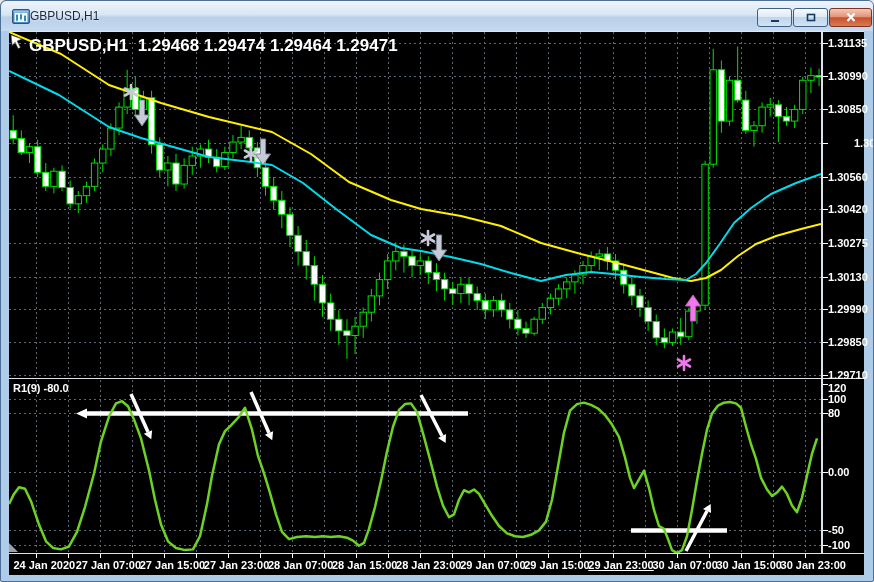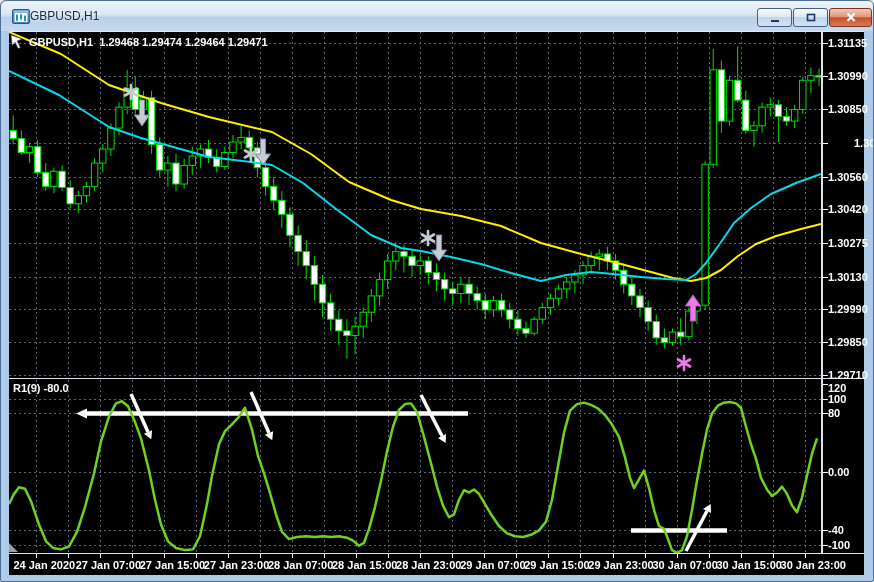--- a/index.html
+++ b/index.html
@@ -20,21 +20,21 @@
     width:35px;height:19px;border:1px solid #41607f;border-radius:3px;
     background:linear-gradient(#f6fafd,#dfeaf5 45%,#c0d6ec 50%,#d2e3f4 100%);
     display:flex;align-items:center;justify-content:center;padding:0;cursor:default;
   }
   .wbtn.close{width:43px;background:linear-gradient(#f3c9b8,#e39479 45%,#c6512f 52%,#d97b52 100%);border-color:#7e3222;}
   .client{
     position:absolute;left:8px;top:30px;width:855px;height:544px;
     background:#000;border-top:1px solid #dfe7ef;
   }
   .abs{position:absolute;}
-  .chart-text1{left:20px;top:4px;font-size:11px;font-weight:bold;color:#fff;white-space:pre;}
+  .chart-text1{left:20px;top:4px;font-size:17px;font-weight:bold;color:#fff;white-space:pre;}
   .chart-text2{left:3px;top:17px;font-size:11px;color:#d2d6da;white-space:pre;}
   .ind-label{left:4px;top:350px;font-size:11px;font-weight:bold;color:#fff;}
   .axlabel{position:absolute;left:5px;font-size:11px;font-weight:bold;color:#fff;white-space:nowrap;}
   .tlabel{position:absolute;top:5px;transform:translateX(-50%);font-size:11px;font-weight:bold;color:#fff;white-space:nowrap;}
   #price-axis{position:absolute;left:814px;top:0;width:41px;height:522px;}
   #time-axis{position:absolute;left:8px;top:522px;width:812px;height:22px;}
   svg{display:block;}
 </style>
 </head>
 <body>
@@ -459,32 +459,32 @@
         <div class="axlabel" style="top: 171.166px;">1.30420</div>
         <div class="axlabel" style="top: 204.966px;">1.30275</div>
         <div class="axlabel" style="top: 238.766px;">1.30130</div>
         <div class="axlabel" style="top: 271.399px;">1.29990</div>
         <div class="axlabel" style="top: 304.034px;">1.29850</div>
         <div class="axlabel" style="top: 336.668px;">1.29710</div>
         <div class="axlabel" style="top: 350px;">120</div>
         <div class="axlabel" style="top: 360.5px;">100</div>
         <div class="axlabel" style="top: 375.1px;">80</div>
         <div class="axlabel" style="top: 433.5px;">0.00</div>
-        <div class="axlabel" style="top: 491.9px;">-40</div>
+        <div class="axlabel" style="top: 491.9px;">-50</div>
         <div class="axlabel" style="top: 506.5px;">-100</div>
       </div>
     <div id="time-axis">
         <div class="tlabel" style="left: 27.3px;">24 Jan 2020</div>
         <div class="tlabel" style="left: 91.38px;">27 Jan 07:00</div>
         <div class="tlabel" style="left: 155.46px;">27 Jan 15:00</div>
         <div class="tlabel" style="left: 219.54px;">27 Jan 23:00</div>
         <div class="tlabel" style="left: 283.62px;">28 Jan 07:00</div>
         <div class="tlabel" style="left: 347.7px;">28 Jan 15:00</div>
         <div class="tlabel" style="left: 411.78px;">28 Jan 23:00</div>
         <div class="tlabel" style="left: 475.86px;">29 Jan 07:00</div>
         <div class="tlabel" style="left: 539.94px;">29 Jan 15:00</div>
-        <div class="tlabel" style="left: 604.02px;">29 Jan 23:00</div>
+        <div class="tlabel" style="left: 604.02px; text-decoration: underline;">29 Jan 23:00</div>
         <div class="tlabel" style="left: 668.1px;">30 Jan 07:00</div>
         <div class="tlabel" style="left: 732.18px;">30 Jan 15:00</div>
         <div class="tlabel" style="left: 796.26px;">30 Jan 23:00</div>
       </div>
   </div>
 </div>
 
 </body></html>

